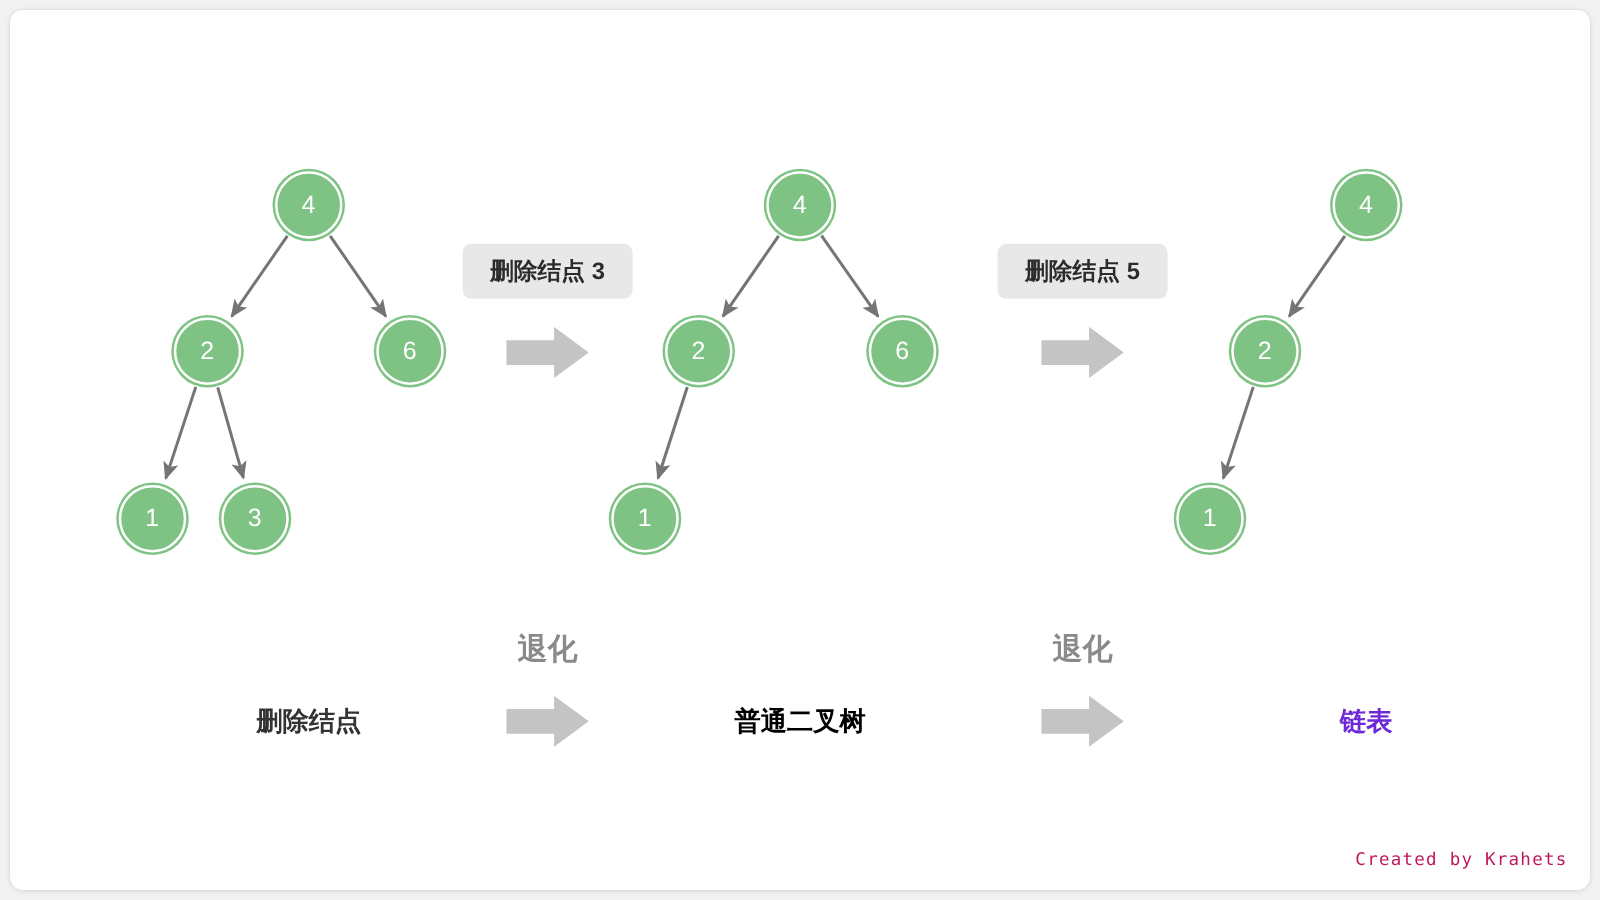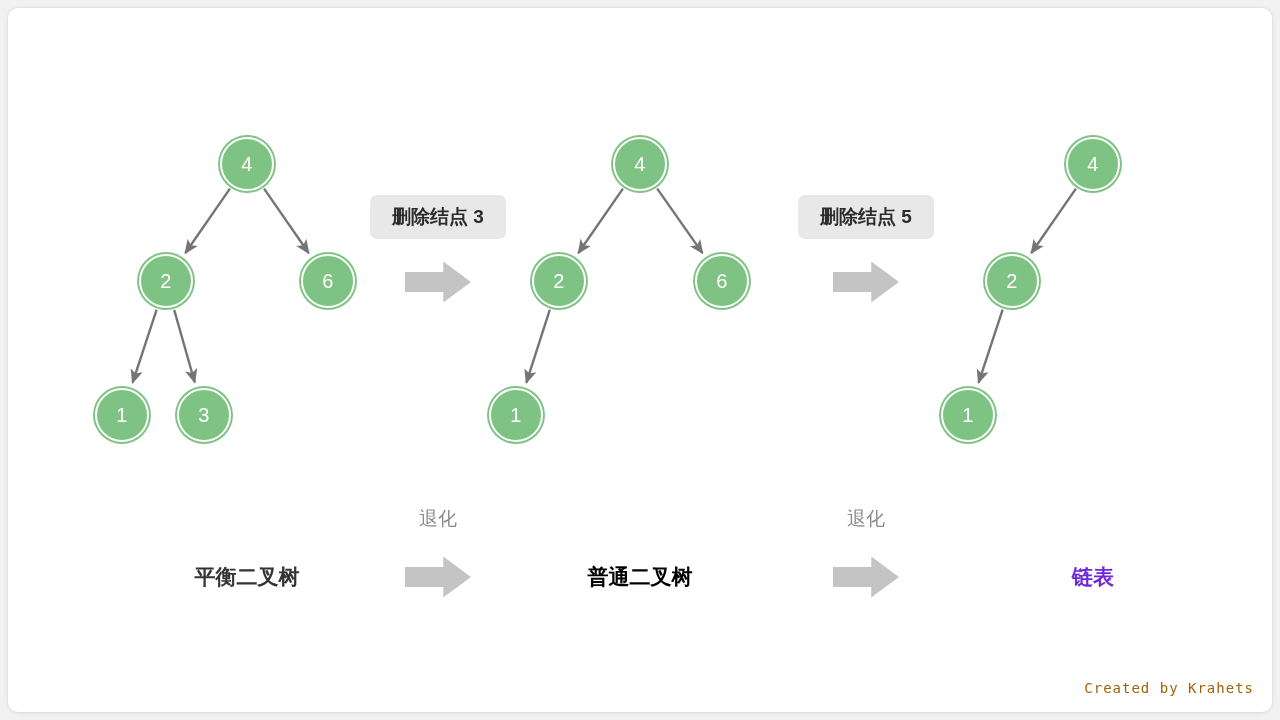--- a/index.html
+++ b/index.html
@@ -92,29 +92,29 @@
     transform: translate(-50%, -50%);
     color: #333333;
     font-size: 21px;
     font-weight: bold;
     white-space: nowrap;
   }
   .sublabel {
     position: absolute;
     transform: translate(-50%, -50%);
     color: #8a8a8a;
-    font-size: 19px;
-    font-weight: normal;
+    font-size: 24px;
+    font-weight: bold;
     white-space: nowrap;
   }
   .credit {
     position: absolute;
     right: 26px;
     bottom: 24px;
-    color: #a16207;
+    color: #be185d;
     font-size: 14px;
     font-family: "DejaVu Sans Mono", "Liberation Mono", monospace;
     letter-spacing: 1px;
     white-space: nowrap;
     margin-left: 14px;
   }
 </style>
 </head>
 <body style="background: rgb(242, 242, 242);">
 
@@ -145,21 +145,21 @@
       </div>
       <div class="node" style="left: 328px; top: 281px; background: rgb(126, 195, 132); box-shadow: rgb(126, 195, 132) 0px 0px 0px 2px;">
         <span class="node-label" style="color: rgb(255, 255, 255);">6</span>
       </div>
       <div class="node" style="left: 122px; top: 415px; background: rgb(126, 195, 132); box-shadow: rgb(126, 195, 132) 0px 0px 0px 2px;">
         <span class="node-label" style="color: rgb(255, 255, 255);">1</span>
       </div>
       <div class="node" style="left: 204px; top: 415px; background: rgb(126, 195, 132); box-shadow: rgb(126, 195, 132) 0px 0px 0px 2px;">
         <span class="node-label" style="color: rgb(255, 255, 255);">3</span>
       </div>
-      <div class="caption" style="left: 247px; top: 577px; color: rgb(51, 51, 51);">平衡二叉树</div>
+      <div class="caption" style="left: 247px; top: 577px; color: rgb(51, 51, 51);">删除结点</div>
       <div class="node" style="left: 640px; top: 164px; background: rgb(126, 195, 132); box-shadow: rgb(126, 195, 132) 0px 0px 0px 2px;">
         <span class="node-label" style="color: rgb(255, 255, 255);">4</span>
       </div>
       <div class="node" style="left: 559px; top: 281px; background: rgb(126, 195, 132); box-shadow: rgb(126, 195, 132) 0px 0px 0px 2px;">
         <span class="node-label" style="color: rgb(255, 255, 255);">2</span>
       </div>
       <div class="node" style="left: 722px; top: 281px; background: rgb(126, 195, 132); box-shadow: rgb(126, 195, 132) 0px 0px 0px 2px;">
         <span class="node-label" style="color: rgb(255, 255, 255);">6</span>
       </div>
       <div class="node" style="left: 516px; top: 415px; background: rgb(126, 195, 132); box-shadow: rgb(126, 195, 132) 0px 0px 0px 2px;">

